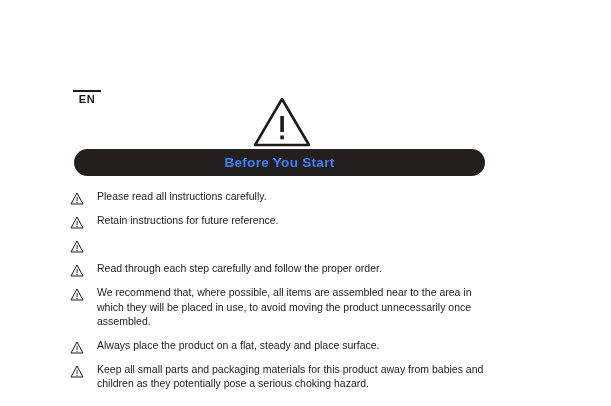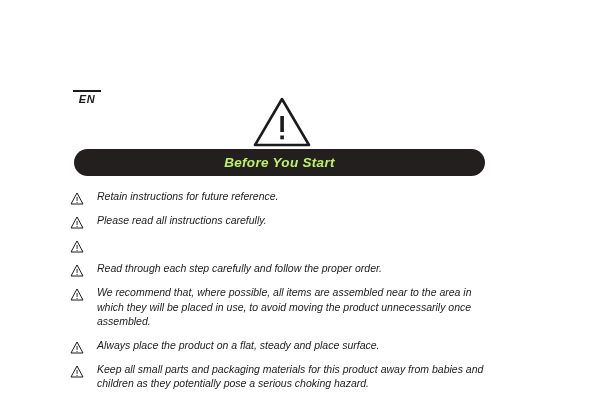--- a/index.html
+++ b/index.html
@@ -11,21 +11,20 @@
     height: 406px;
     background: #ffffff;
     font-family: "Liberation Sans", sans-serif;
     color: #1b1b1b;
     overflow: hidden;
   }
   .page {
     position: relative;
     width: 611px;
     height: 406px;
-    font-style: italic;
   }
   
   .lang-marker {
     position: absolute;
     left: 73px;
     top: 90px;
     width: 28px;
     text-align: center;
   }
   .lang-rule {
@@ -55,21 +54,21 @@
     top: 149px;
     width: 411px;
     height: 27px;
     background: #231f1e;
     border-radius: 14px;
     display: flex;
     align-items: center;
     justify-content: center;
   }
   .title-text {
-    color: #bef264;
+    color: #3b82f6;
     font-size: 13.5px;
     font-weight: bold;
     letter-spacing: 0.3px;
   }
   
   .list {
     position: absolute;
     left: 70px;
     top: 189px;
     width: 425px;
@@ -118,32 +117,32 @@
   <div class="list">
 
     <div class="list-item">
       <span class="bullet-icon">
         <svg width="14" height="13" viewBox="0 0 14 13" xmlns="http://www.w3.org/2000/svg">
           <path d="M7 1 L13 12 L1 12 Z" fill="none" stroke="#1b1b1b" stroke-width="1" stroke-linejoin="round"></path>
           <rect x="6.6" y="5" width="0.9" height="4" fill="#1b1b1b"></rect>
           <rect x="6.6" y="10" width="0.9" height="1" fill="#1b1b1b"></rect>
         </svg>
       </span>
-      <span class="item-text">Retain instructions for future reference.</span>
+      <span class="item-text">Please read all instructions carefully.</span>
     </div>
 
     <div class="list-item">
       <span class="bullet-icon">
         <svg width="14" height="13" viewBox="0 0 14 13" xmlns="http://www.w3.org/2000/svg">
           <path d="M7 1 L13 12 L1 12 Z" fill="none" stroke="#1b1b1b" stroke-width="1" stroke-linejoin="round"></path>
           <rect x="6.6" y="5" width="0.9" height="4" fill="#1b1b1b"></rect>
           <rect x="6.6" y="10" width="0.9" height="1" fill="#1b1b1b"></rect>
         </svg>
       </span>
-      <span class="item-text">Please read all instructions carefully.</span>
+      <span class="item-text">Retain instructions for future reference.</span>
     </div>
 
     <div class="list-item">
       <span class="bullet-icon">
         <svg width="14" height="13" viewBox="0 0 14 13" xmlns="http://www.w3.org/2000/svg">
           <path d="M7 1 L13 12 L1 12 Z" fill="none" stroke="#1b1b1b" stroke-width="1" stroke-linejoin="round"></path>
           <rect x="6.6" y="5" width="0.9" height="4" fill="#1b1b1b"></rect>
           <rect x="6.6" y="10" width="0.9" height="1" fill="#1b1b1b"></rect>
         </svg>
       </span>

